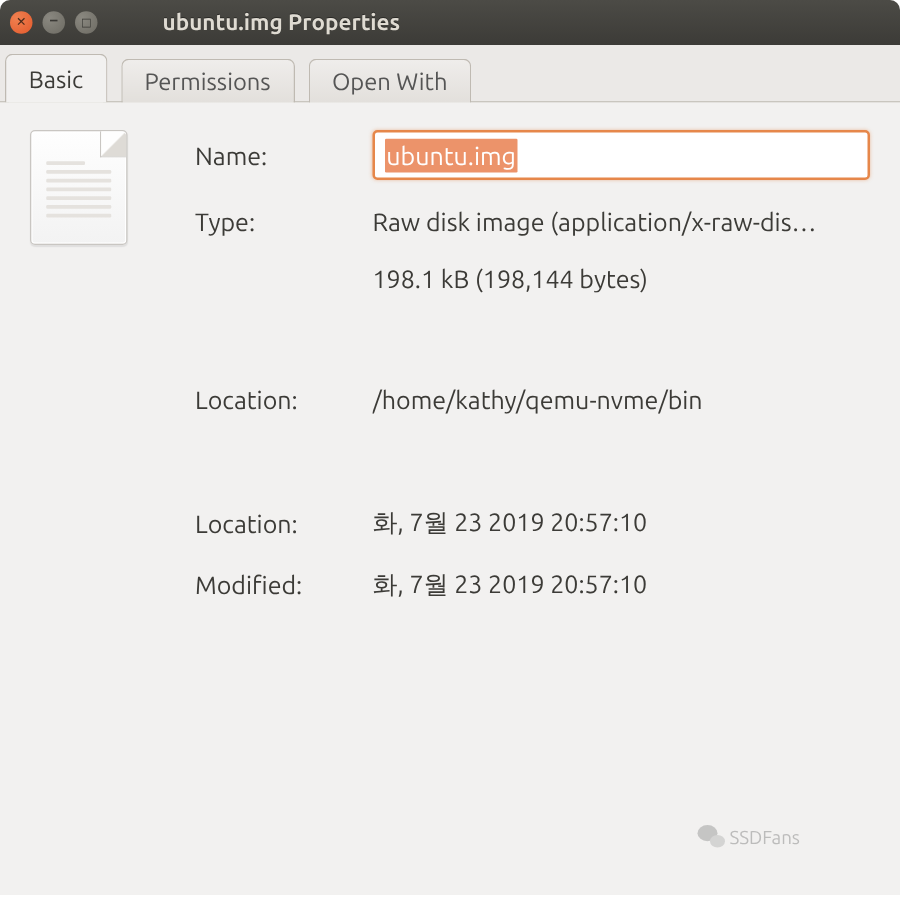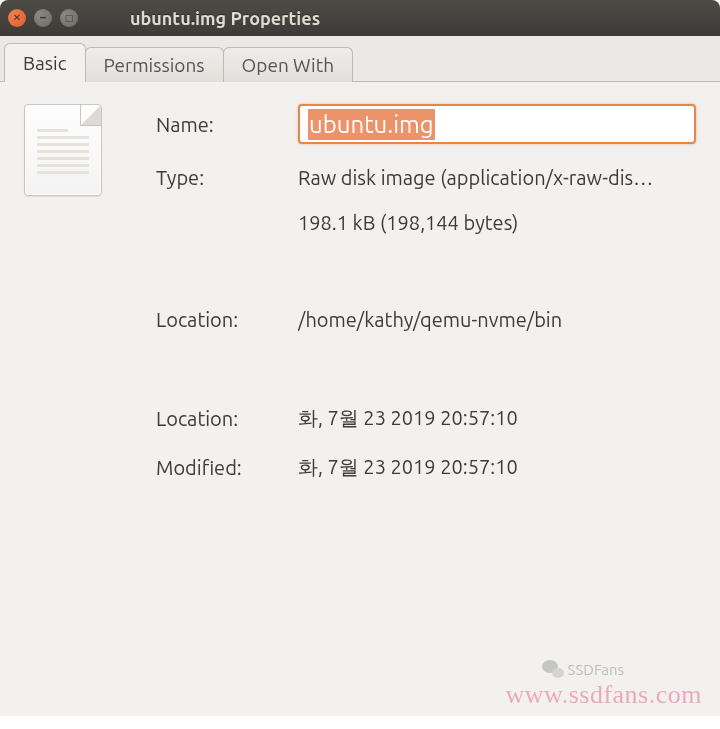--- a/index.html
+++ b/index.html
@@ -48,21 +48,21 @@
     color: #dfdbd2;
     font-weight: bold;
     margin-left: 12px;
     font-size: 18px;
     text-shadow: 0 -1px 0 rgba(0,0,0,0.4);
   }
   .tabbar {
     display: flex;
     align-items: flex-end;
     padding: 8px 4px 0 4px;
-    gap: 0;
+    gap: 12px;
     background: #ebe9e7;
     border-bottom: 1px solid #bfbab2;
     height: 46px;
   }
   .tab {
     padding: 8px 18px 8px 18px;
     font-size: 19px;
     color: #3c3b37;
     background: #e6e4e1;
     border: 1px solid #bfbab2;
@@ -141,21 +141,21 @@
     font-size: 20px;
     white-space: nowrap;
     overflow: hidden;
     text-overflow: ellipsis;
   }
   .name-input-wrap {
     grid-column: 3;
   }
   .fake-input {
     width: 100%;
-    font-size: 24px;
+    font-size: 20px;
     padding: 15px 8px;
     border: 2px solid #e6874a;
     border-radius: 4px;
     background: #fff;
     color: #3c3b37;
     box-shadow: 0 0 3px rgba(230,135,74,0.5);
     height: 40px;
     display: flex;
     align-items: center;
   }
@@ -171,21 +171,21 @@
     right: 18px;
     color: rgba(229, 83, 125, 0.45);
     font-size: 26px;
     font-family: Georgia, serif;
     letter-spacing: 0.5px;
     pointer-events: none;
   }
   .wechat {
     position: absolute;
     bottom: 36px;
-    right: 96px;
+    right: 80px;
     display: flex;
     align-items: center;
     gap: 4px;
     opacity: 0.5;
     pointer-events: none;
   }
   .wechat-icon {
     width: 22px; height: 22px; position: relative;
   }
   .bubble1 {
@@ -260,16 +260,15 @@
 
     </div>
 
     <div class="wechat">
       <div class="wechat-icon">
         <div class="bubble1"></div>
           <div class="bubble2"></div>
       </div>
       <span class="wechat-text">SSDFans</span>
     </div>
-    <div class="watermark">www.ssdfans.com</div>
   </div>
 
 </div>
 
 </body></html>

